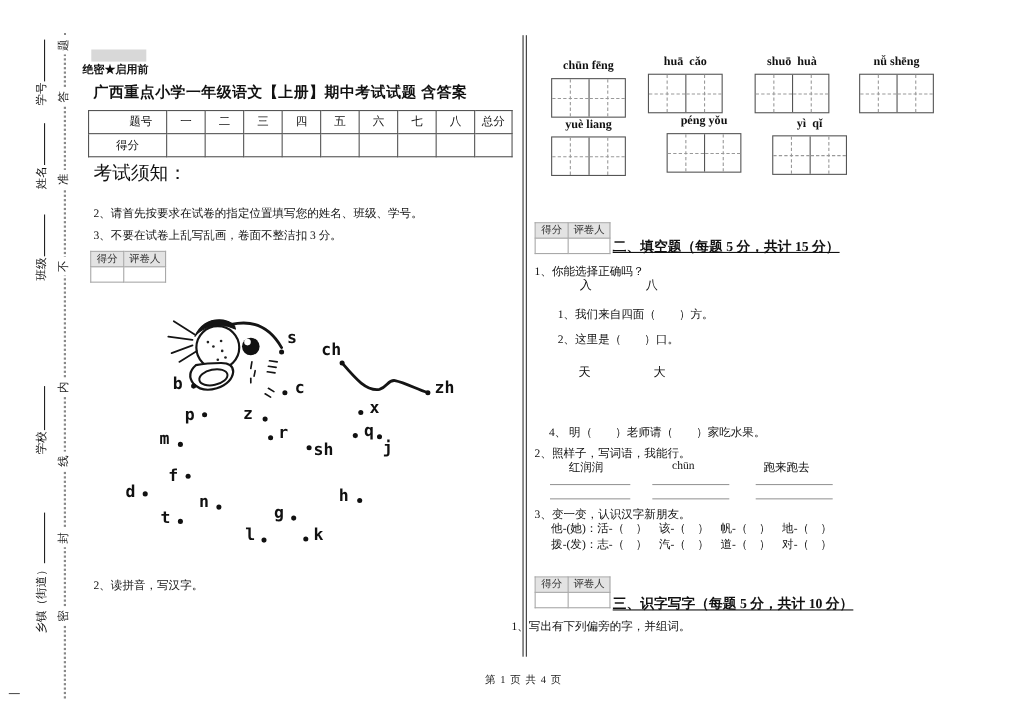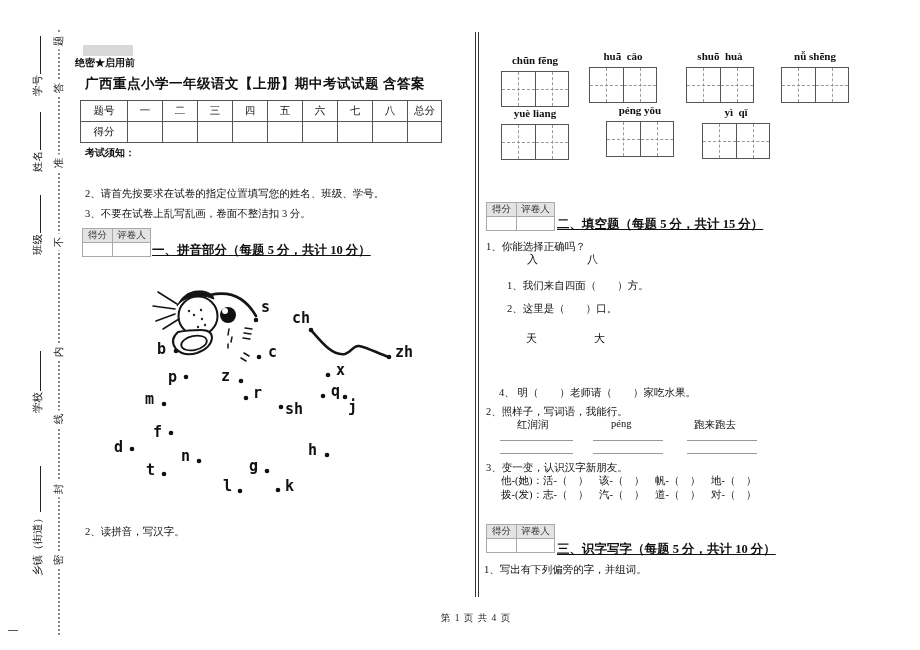--- a/index.html
+++ b/index.html
@@ -13,21 +13,21 @@
           white-space:nowrap;color:#111;}
   .mline{display:inline-block;border-bottom:1px solid #222;height:2px;margin-left:1px;}
   
   .secrecy-box{position:absolute;left:83px;top:45px;width:50px;height:11px;background:#d8d8d8;}
   .secrecy-text{position:absolute;left:75px;top:56px;font-size:10px;font-weight:bold;white-space:nowrap;}
   .main-title{position:absolute;left:78px;top:75px;width:354px;text-align:center;font-size:13.5px;
               font-weight:bold;white-space:nowrap;letter-spacing:0.5px;}
   .score-table{position:absolute;left:80px;top:100px;border-collapse:collapse;table-layout:fixed;}
   .score-table td{border:1px solid #555;height:20px;text-align:center;font-size:10.5px;padding:0;}
   
-  .notice-title{position:absolute;left:85px;top:146px;font-size:10px;font-weight:bold;}
+  .notice-title{position:absolute;left:85px;top:146px;font-size:17px;font-weight:normal;}
   .txt{position:absolute;font-size:10.5px;white-space:pre;color:#111;}
   .stitle{position:absolute;font-weight:bold;font-size:12.5px;white-space:nowrap;text-decoration:underline;}
   
   .score-box{position:absolute;}
   .sb-table{border-collapse:collapse;font-size:9.5px;color:#333;}
   .sb-table td{border:1px solid #a9a9a9;text-align:center;padding:0;height:13px;width:37px;}
   .sb-c1{width:29px !important;}
   .sb-h{background:#e3e3e3;}
   
   .pgroup{position:absolute;width:100px;}
@@ -71,21 +71,21 @@
       <div class="mlabel" style="left: 31px; top: 413px;"><span>学校</span><span class="mline" style="width: 40px;"></span></div>
       <div class="mlabel" style="left: 31px; top: 576px;"><span>乡镇（街道）</span><span class="mline" style="width: 46px;"></span></div>
     </div>
 
   <div class="secrecy-box"></div>
   <div class="secrecy-text">绝密★启用前</div>
   <div class="main-title">广西重点小学一年级语文【上册】期中考试试题 含答案</div>
   <table class="score-table" id="score-table">
       <tbody>
         <tr>
-          <td style="width: 46px;">题号</td>
+          <td style="width: 46px; padding-left: 24px;">题号</td>
           <td style="width: 34px;">一</td>
           <td style="width: 34px;">二</td>
           <td style="width: 34px;">三</td>
           <td style="width: 34px;">四</td>
           <td style="width: 34px;">五</td>
           <td style="width: 34px;">六</td>
           <td style="width: 34px;">七</td>
           <td style="width: 34px;">八</td>
           <td style="width: 33px;">总分</td>
         </tr>
@@ -115,21 +115,20 @@
             <td class="sb-h sb-c1">得分</td>
             <td class="sb-h">评卷人</td>
           </tr>
           <tr>
             <td class="sb-c1"></td>
             <td></td>
           </tr>
         </tbody>
       </table>
     </div>
-  <div class="stitle" style="left:152px;top:242px">一、拼音部分（每题 5 分，共计 10 分）</div>
 
   <svg id="dots-svg" style="position:absolute;left:95px;top:282px" width="330" height="230" viewBox="0 0 330 230">
     <g>
       <path class="sketch" d="M115,13 Q145,6 161,34" stroke-width="2.6"></path>
       <circle cx="103" cy="34" r="19.5" class="sketch" stroke-width="2"></circle>
       <path d="M82,24 Q90,7 108,9 Q118,11 119,17 Q108,12 96,15 Q86,18 82,24 Z" fill="#141414" stroke="#141414"></path>
       <g fill="#fff">
         <circle cx="97" cy="26" r="1.3"></circle>
           <circle cx="105" cy="23" r="1.3"></circle>
           <circle cx="112" cy="30" r="1.3"></circle>
@@ -284,21 +283,21 @@
   <div class="txt" style="left:486px;top:240px">1、你能选择正确吗？</div>
   <span class="txt" style="left:527px;top:252px;font-size:11px">入</span>
   <span class="txt" style="left:587px;top:252px;font-size:11px">八</span>
   <div class="txt" style="left:507px;top:279px">1、我们来自四面（　　）方。</div>
   <div class="txt" style="left:507px;top:302px">2、这里是（　　）口。</div>
   <span class="txt" style="left:526px;top:331px;font-size:11px">天</span>
   <span class="txt" style="left:594px;top:331px;font-size:11px">大</span>
   <div class="txt" style="left:499px;top:386px">4、 明（　　）老师请（　　）家吃水果。</div>
   <div class="txt" style="left:486px;top:405px">2、照样子，写词语，我能行。</div>
   <span class="txt" style="left:517px;top:418px">红润润</span>
-  <span class="txt" style="left:611px;top:418px">péng</span>
+  <span class="txt" style="left:611px;top:418px">chūn</span>
   <span class="txt" style="left:694px;top:418px">跑来跑去</span>
   <div id="blanks">
       <div class="blank" style="left: 500px; top: 440px; width: 73px;"></div>
       <div class="blank" style="left: 593px; top: 440px; width: 70px;"></div>
       <div class="blank" style="left: 687px; top: 440px; width: 70px;"></div>
       <div class="blank" style="left: 500px; top: 453px; width: 73px;"></div>
       <div class="blank" style="left: 593px; top: 453px; width: 70px;"></div>
       <div class="blank" style="left: 687px; top: 453px; width: 70px;"></div>
     </div>
   <div class="txt" style="left:486px;top:461px">3、变一变，认识汉字新朋友。</div>
@@ -313,17 +312,17 @@
             <td class="sb-h">评卷人</td>
           </tr>
           <tr>
             <td class="sb-c1"></td>
             <td></td>
           </tr>
         </tbody>
       </table>
     </div>
   <div class="stitle" style="left:557px;top:541px">三、识字写字（每题 5 分，共计 10 分）</div>
-  <div class="txt" style="left:484px;top:563px">1、写出有下列偏旁的字，并组词。</div>
+  <div class="txt" style="left:465px;top:563px">1、写出有下列偏旁的字，并组词。</div>
 
   <div class="footer">第 1 页 共 4 页</div>
   <div class="corner-tick"></div>
 </div>
 
 </body></html>

